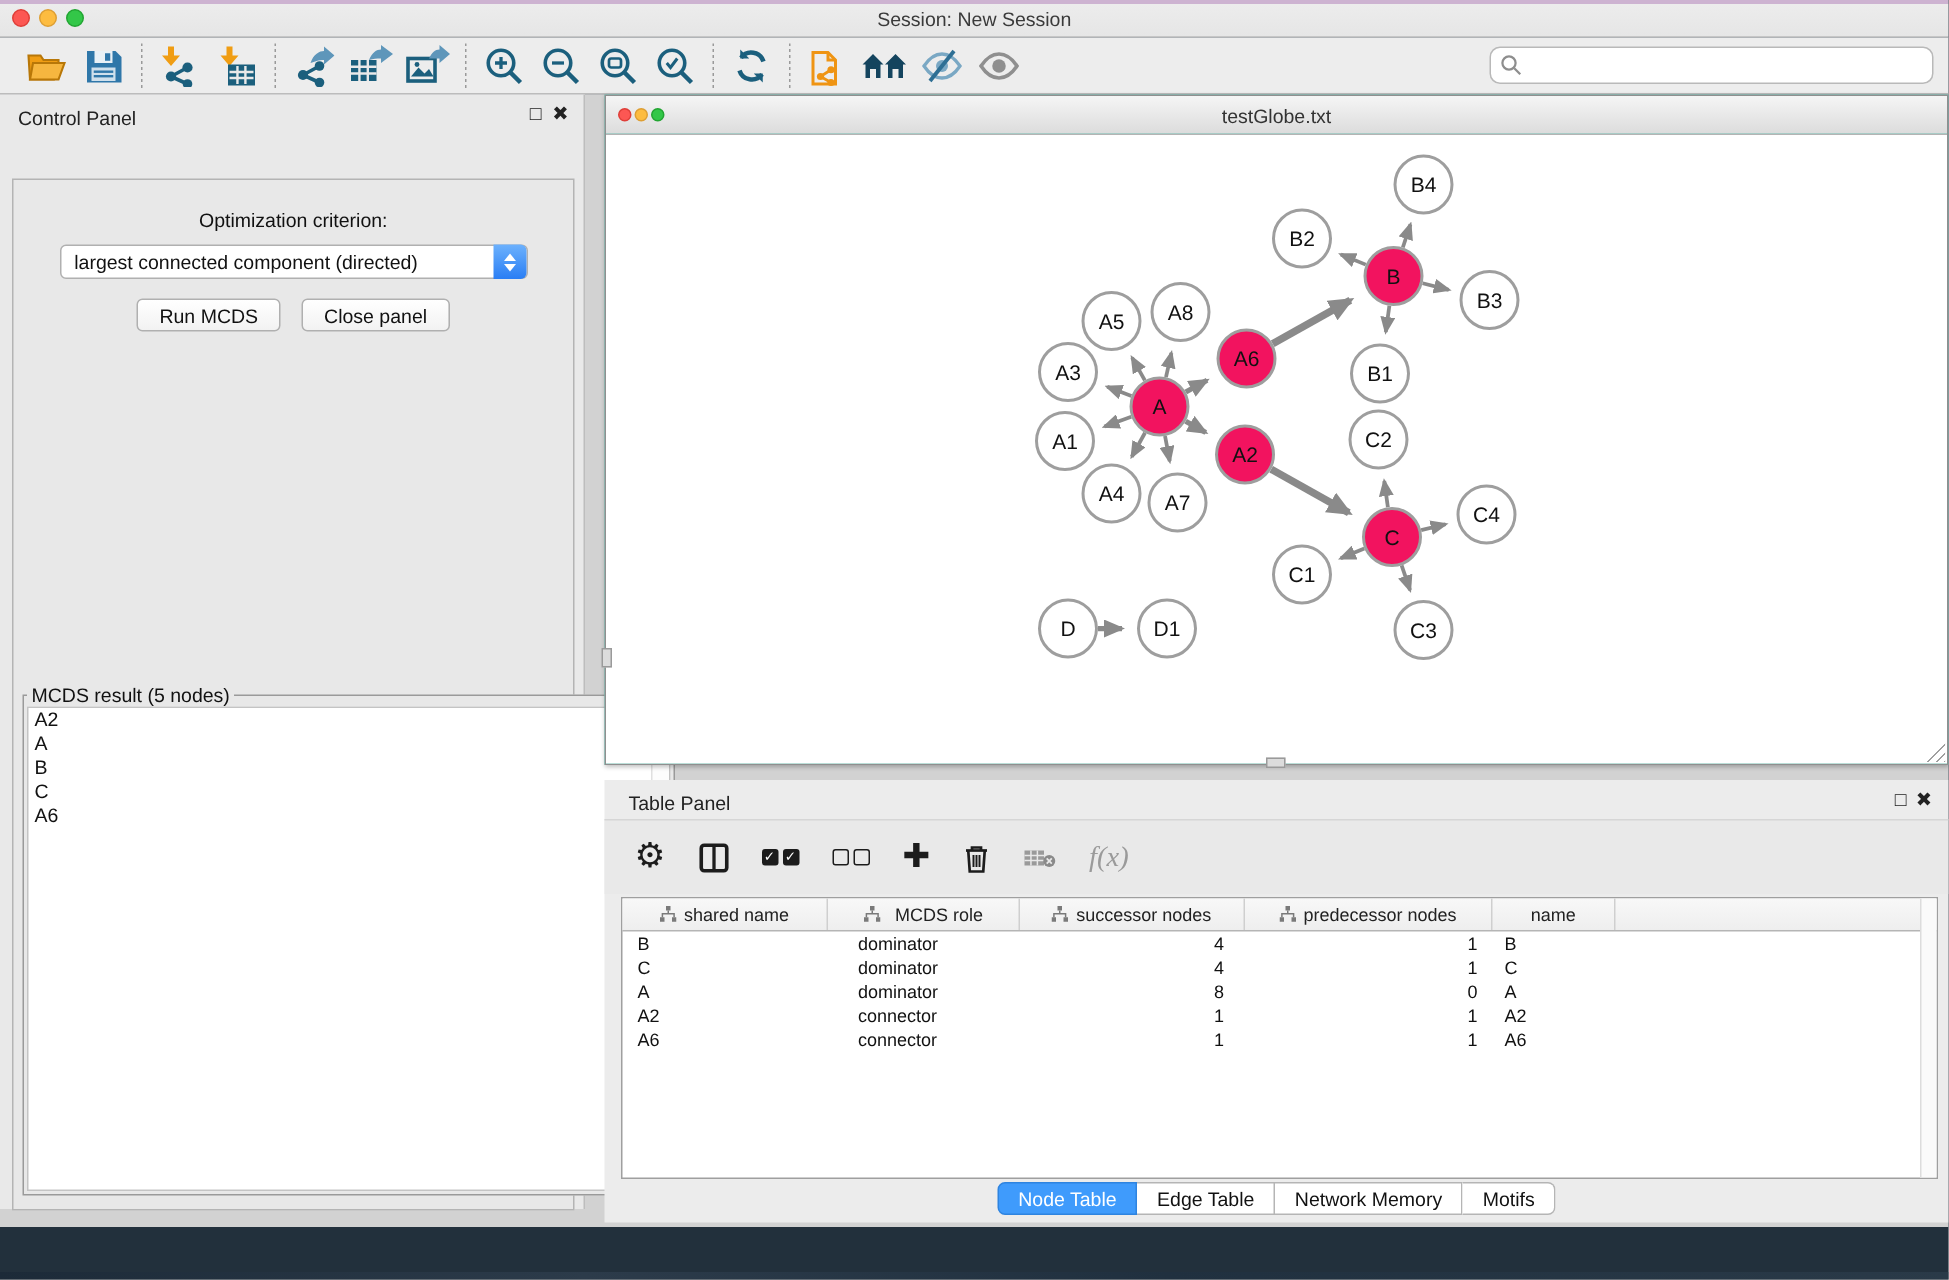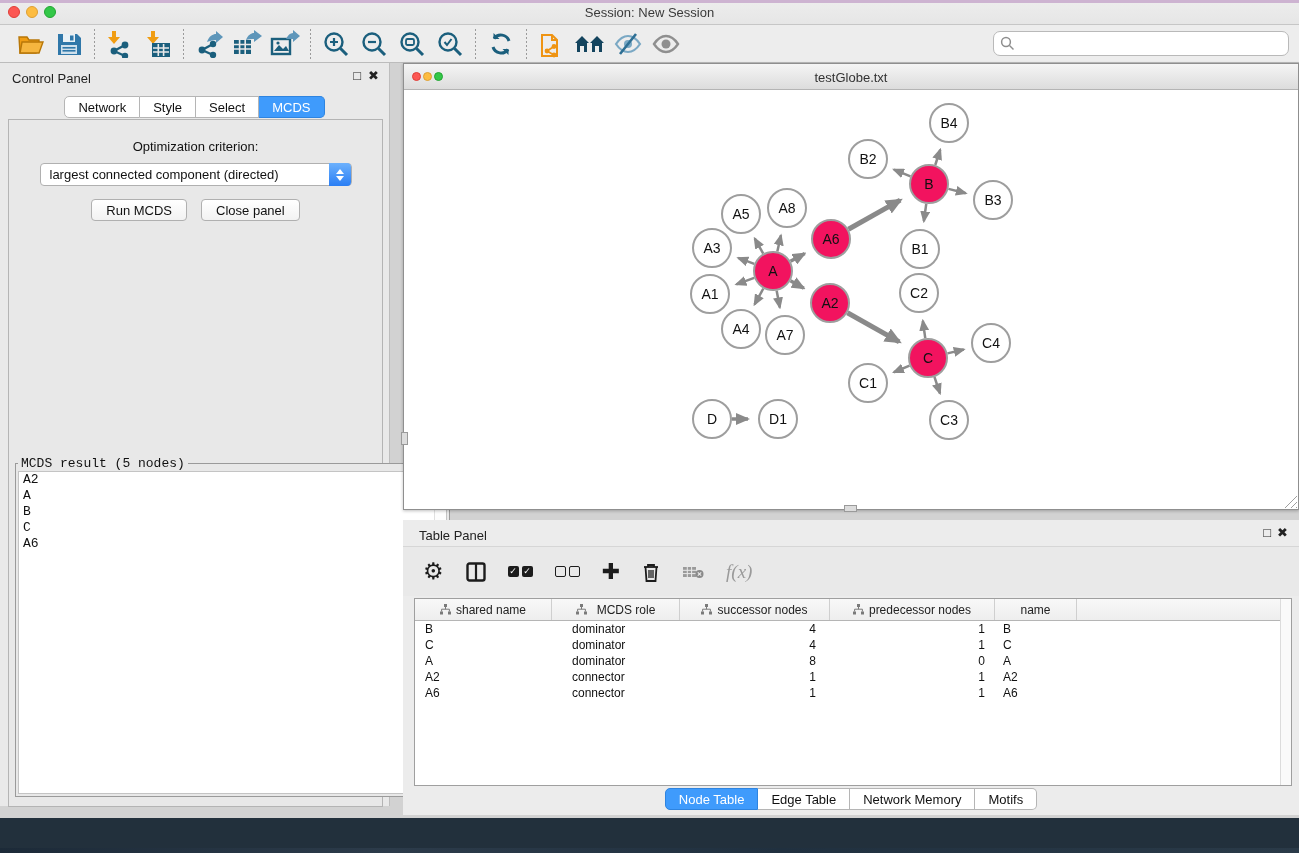--- a/index.html
+++ b/index.html
@@ -52,21 +52,21 @@
   .dropdown .dd-text { position:absolute; left:9px; top:3px; font-size:13px; color:#111; white-space:nowrap; }
   .dd-stepper { position:absolute; right:0; top:-1px; width:22px; height:23px; border-radius:0 4px 4px 0;
     background:linear-gradient(#6cb1fd,#2a7ef4); display:flex; flex-direction:column; align-items:center; justify-content:center; gap:2px; }
   .dd-stepper i { width:0; height:0; border-left:4px solid transparent; border-right:4px solid transparent; display:block; }
   .dd-up { border-bottom:5px solid #fff; }
   .dd-down { border-top:5px solid #fff; }
   .cp-buttons { margin-top:13px; display:flex; justify-content:center; gap:14px; }
   .btn { height:22px; background:linear-gradient(#ffffff,#f2f2f2); border:1px solid #b0b0b0; border-radius:4px;
     font-size:13px; color:#111; padding:0 14px; cursor:pointer; font-family:inherit;text-align:right; }
   .mcds-fieldset { position:absolute; left:6px; top:336px; width:435px; height:341px; border:1px solid #9a9a9a;
-    background:#e8e8e8;font-family:Liberation Mono, monospace; }
+    background:#e8e8e8; }
   .mcds-fieldset legend { font-size:13px; color:#111; margin-left:2px; padding:0 3px; }
   .mcds-list { position:absolute; left:2px; right:2px; top:0px; bottom:2px; background:#fff; border:1px solid #c4c4c4; overflow:hidden; }
   .mcds-scroll { position:absolute; right:0; top:0; bottom:0; width:12px; border-left:1px solid #e0e0e0; background:#fdfdfd; }
   .mcds-item { font-size:13px; color:#111; line-height:16px; padding-left:4px; }
 
   
   .net-window { position:absolute; left:403px; top:0px; width:896px; height:447px; background:#5eead4;
     border:1px solid #8f8f8f; box-shadow:0 1px 3px rgba(0,0,0,.25); }
   .net-titlebar { position:absolute; left:0; right:0; top:0; height:26px;
     background:linear-gradient(#f5f5f5,#dcdcdc); border-bottom:1px solid #b4b4b4; }
@@ -281,26 +281,20 @@
   </div>
 
   <div class="workspace">
 
     <div class="control-panel">
       <div class="panel-head">
         <span class="panel-title">Control Panel</span>
         <span class="wm" style="right:28px">□</span>
         <span class="wm" style="right:10px">✖</span>
       </div>
-      <div class="cp-tabs">
-          <div class="seg-tab">Network</div>
-          <div class="seg-tab">Style</div>
-          <div class="seg-tab">Select</div>
-          <div class="seg-tab active">MCDS</div>
-        </div>
       <div class="cp-content">
         <div class="opt-label">Optimization criterion:</div>
         <div class="dropdown">
           <span class="dd-text">largest connected component (directed)</span>
           <span class="dd-stepper">
               <i class="dd-up"></i>
               <i class="dd-down"></i>
             </span>
         </div>
         <div class="cp-buttons">

